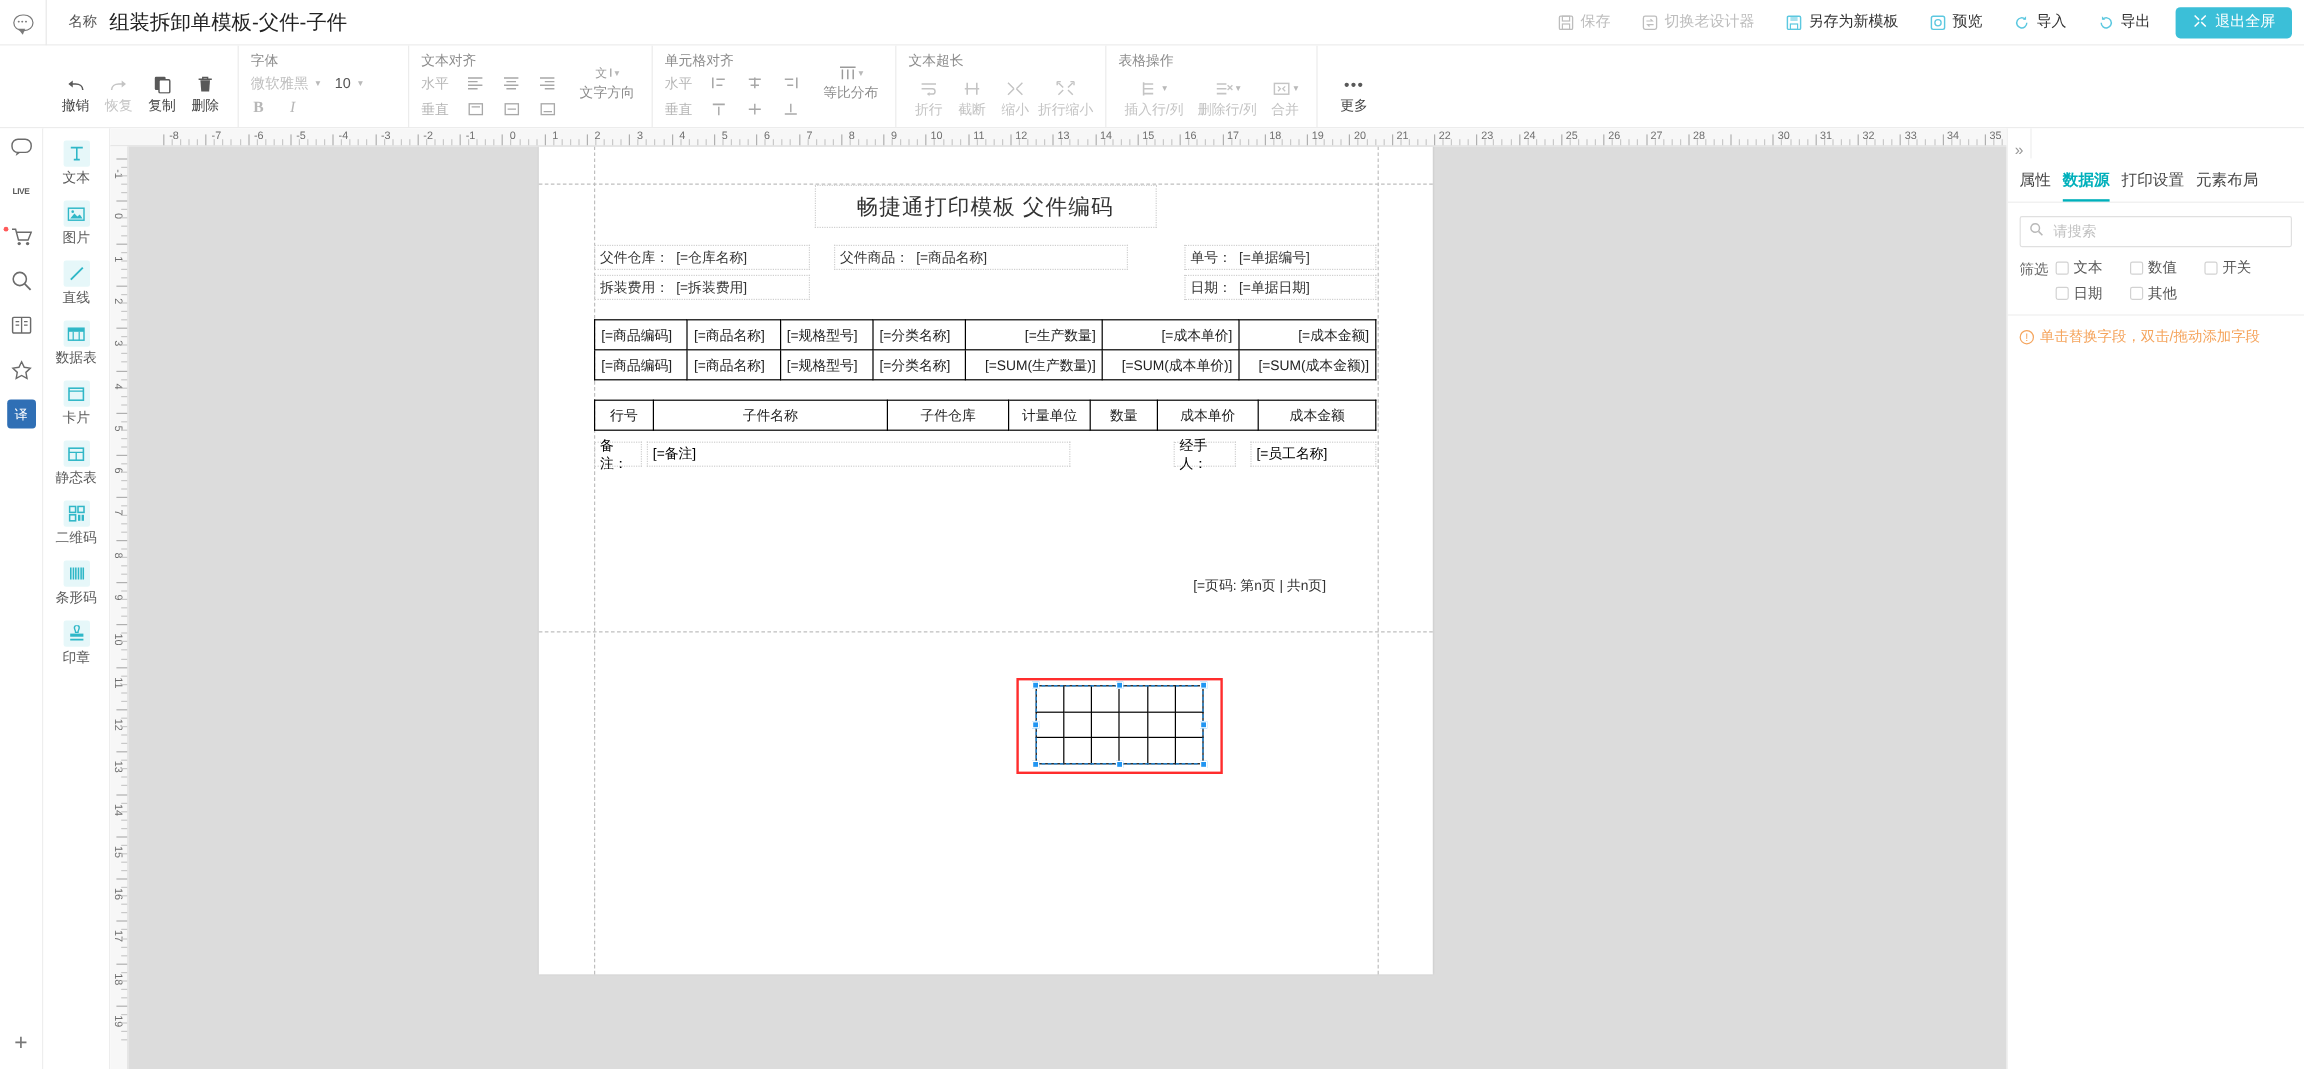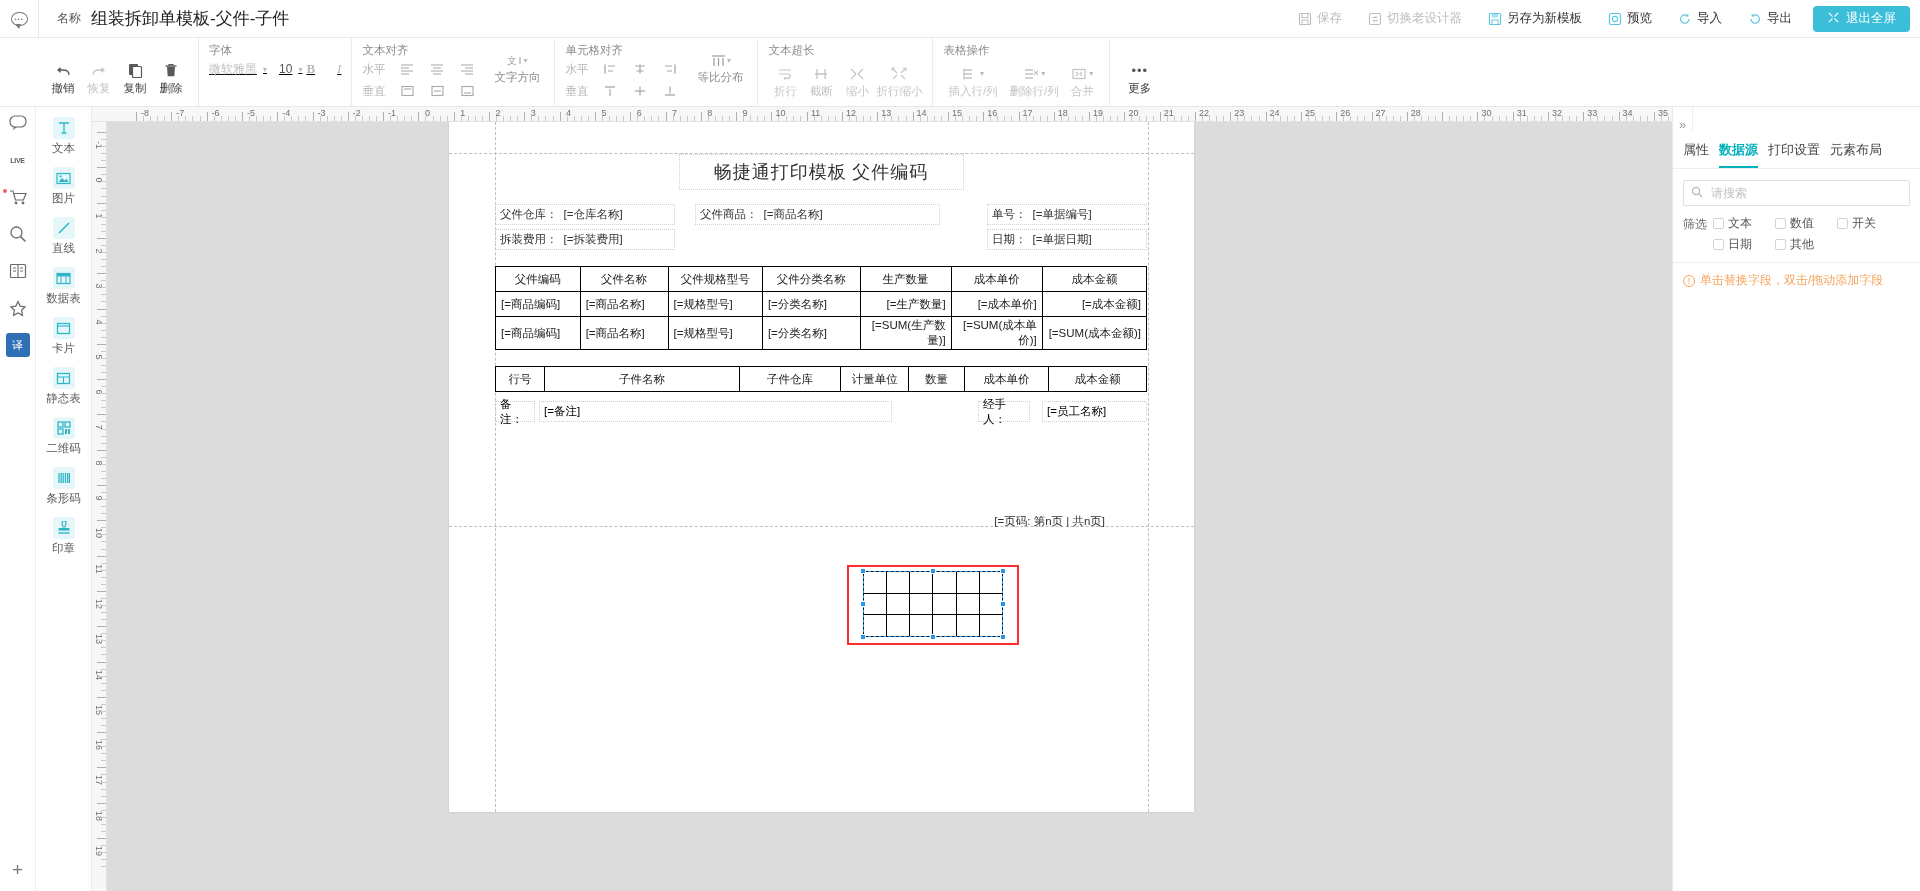--- a/index.html
+++ b/index.html
@@ -62,21 +62,21 @@
   .ritem {
     display: flex; flex-direction: column; align-items: center; justify-content: flex-start;
     width: 34px; padding-top: 2px; cursor: pointer;
   }
   .ritem .ri-ic { height: 19px; display:flex; align-items:center; justify-content:center; color:#595959; }
   .ritem .ri-lb { font-size: 11.5px; color: #444; margin-top: 1px; white-space: nowrap; }
   .ritem.dim .ri-ic, .ritem.dim .ri-lb { color: #c4c4c4; }
   .ritem.wide { width: auto; padding: 2px 5px 0; }
 
   
-  .font-grid { display:flex; flex-direction:row; gap:2px;text-decoration:underline; }
+  .font-grid { display:flex; flex-direction:column; gap:2px; }
   .font-row { display:flex; align-items:center; gap:6px; height:20px; }
   .font-name { font-size:12px; color:#c0c0c0; }
   .mini-caret { font-size:8px; color:#b9b9b9; }
   .font-size { font-size:12px; color:#555; }
   .bi-row { display:flex; align-items:center; gap:22px; padding-left:2px; }
   .bi-b { font-size:13px; color:#b7b7b7; font-weight:700; font-family:"Liberation Serif", serif;}
   .bi-i { font-size:13px; color:#b7b7b7; font-style:italic; font-family:"Liberation Serif", serif;}
 
   
   .al-grid { display:flex; flex-direction:column; gap:2px; }
@@ -1110,29 +1110,20 @@
                 <div style="flex:1"></div>
                 <div class="fld" style="width:160px">
                   <span class="k">日期：</span>
                   <span class="v">[=单据日期]</span>
                 </div>
               </div>
 
               <table class="dtab" style="margin-top:16px">
                 <tbody>
                   <tr>
-                    <td class="hd" style="width:13%">父件编码</td>
-                    <td class="hd" style="width:13.5%">父件名称</td>
-                    <td class="hd" style="width:14.5%">父件规格型号</td>
-                    <td class="hd" style="width:15%">父件分类名称</td>
-                    <td class="hd" style="width:14%">生产数量</td>
-                    <td class="hd" style="width:14%">成本单价</td>
-                    <td class="hd" style="width:16%">成本金额</td>
-                  </tr>
-                  <tr>
                     <td>[=商品编码]</td>
                     <td>[=商品名称]</td>
                     <td>[=规格型号]</td>
                     <td>[=分类名称]</td>
                     <td class="r">[=生产数量]</td>
                     <td class="r">[=成本单价]</td>
                     <td class="r">[=成本金额]</td>
                   </tr>
                   <tr>
                     <td>[=商品编码]</td>

